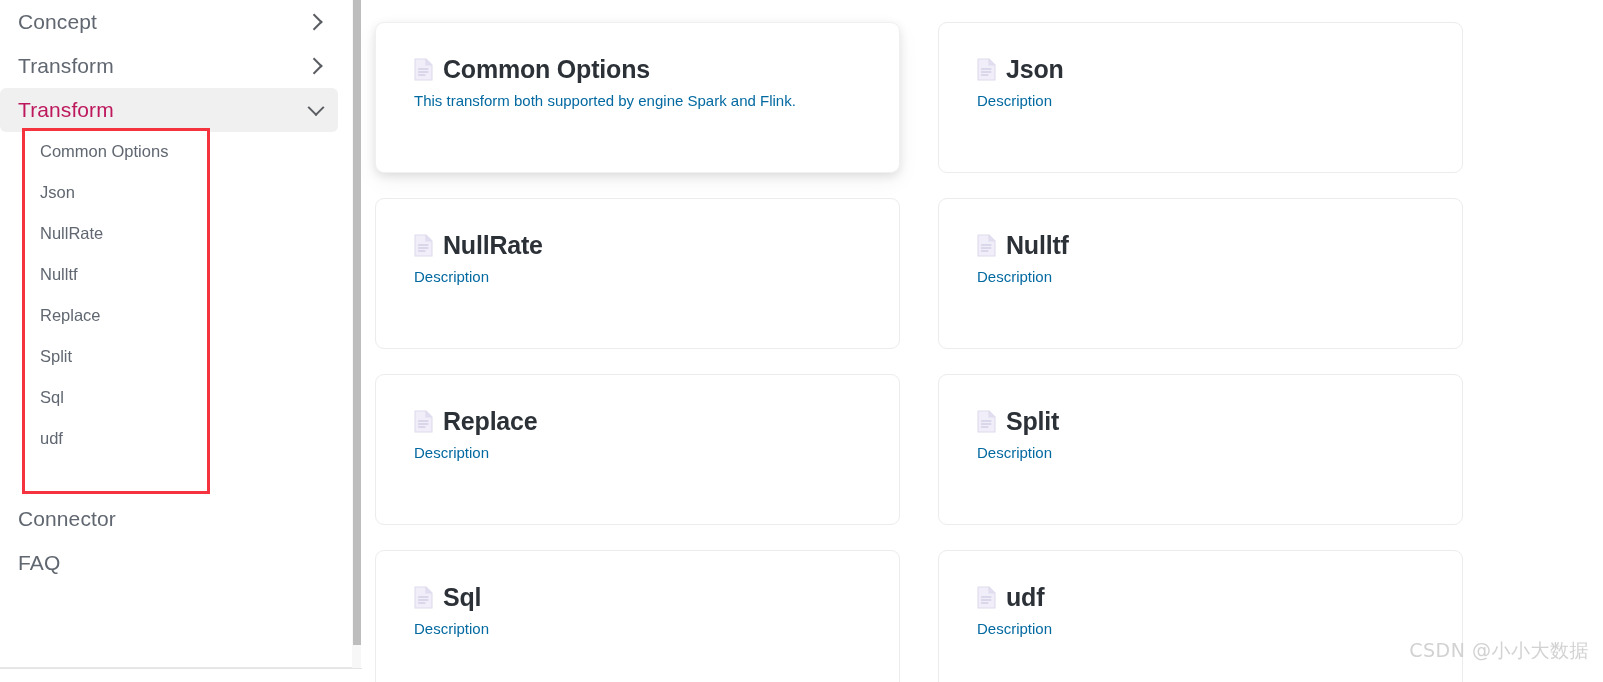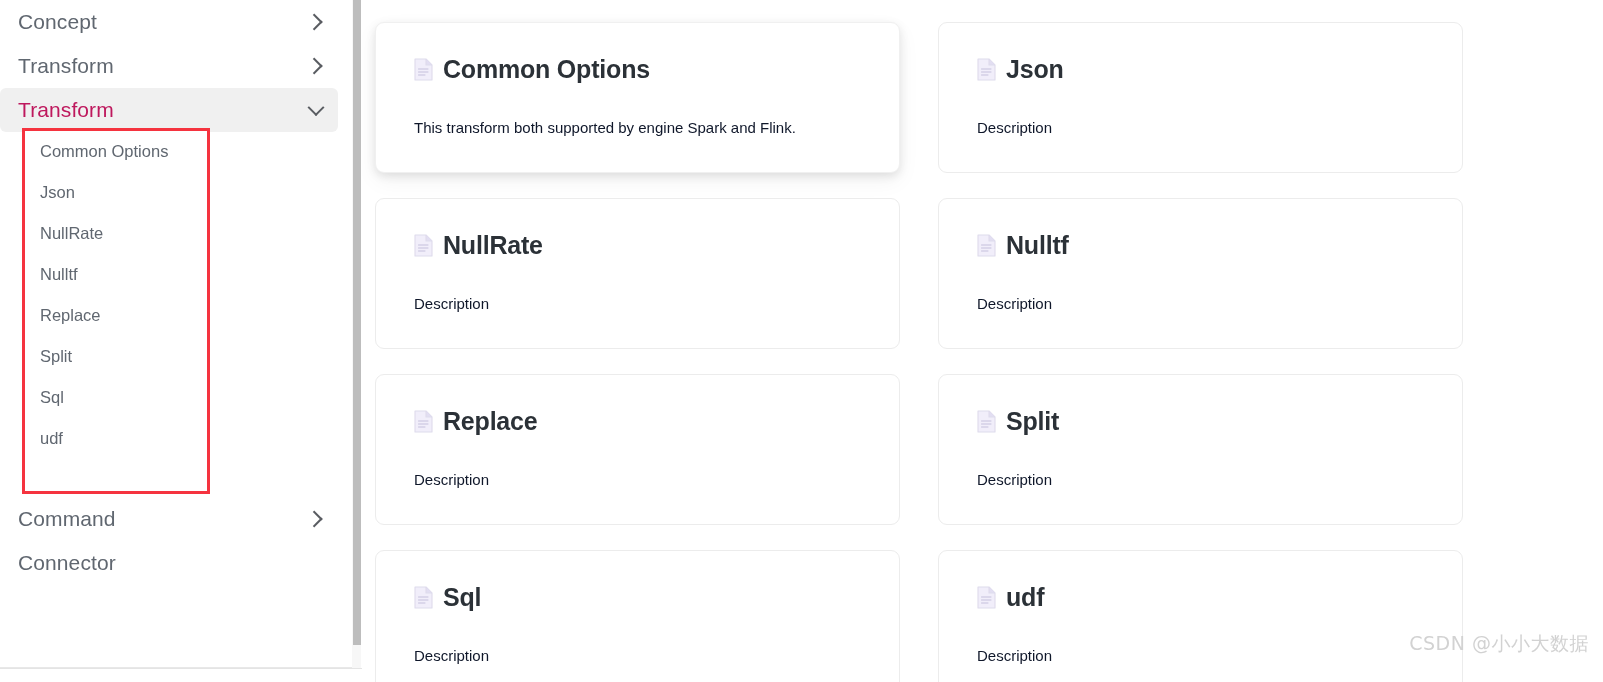--- a/index.html
+++ b/index.html
@@ -192,31 +192,31 @@
 
   .card-title {
     font-size: 25px;
     font-weight: bold;
     color: #2b3137;
     letter-spacing: -0.2px;
     white-space: nowrap;
   }
 
   .card-desc {
-    margin-top: 35px;
+    margin-top: 8px;
     font-size: 15px;
-    color: #0f172a;
+    color: #0369a1;
     white-space: nowrap;
   }
 
   
   #watermark {
     position: absolute;
     right: 14px;
-    bottom: 25px;
+    bottom: 18px;
     font-size: 19px;
     color: #d2d2d2;
     letter-spacing: 0.5px;
     white-space: nowrap;
     z-index: 9;
     pointer-events: none;
     font-family: "DejaVu Sans", sans-serif;
   }
 
   #bottom-rule {
@@ -260,30 +260,29 @@
       <div class="sub-item">NullRate</div>
       <div class="sub-item">Nulltf</div>
       <div class="sub-item">Replace</div>
       <div class="sub-item">Split</div>
       <div class="sub-item">Sql</div>
       <div class="sub-item">udf</div>
     </div>
 
     <div class="nav-bottom">
 
-      <div class="nav-row">
-        <span class="nav-label">Command</span>
-        <span class="chev right"></span>
-      </div>
 
       <div class="nav-row">
         <span class="nav-label">Connector</span>
       </div>
 
 
+      <div class="nav-row">
+        <span class="nav-label">FAQ</span>
+      </div>
 
     </div>
   </nav>
 
   <div id="sidebar-scrollbar-track"></div>
   <div id="sidebar-scrollbar-thumb"></div>
   <div id="bottom-rule"></div>
 
   <main id="content">
     <div class="card-grid">

